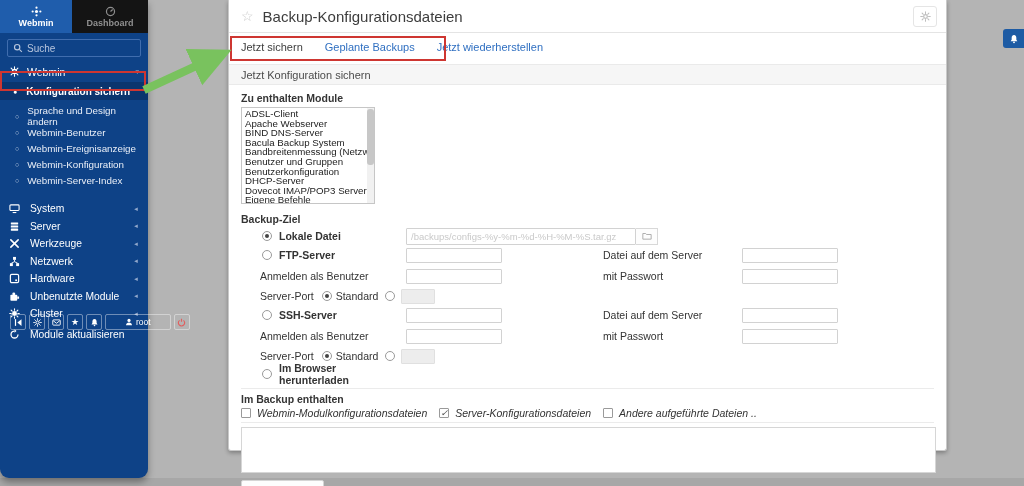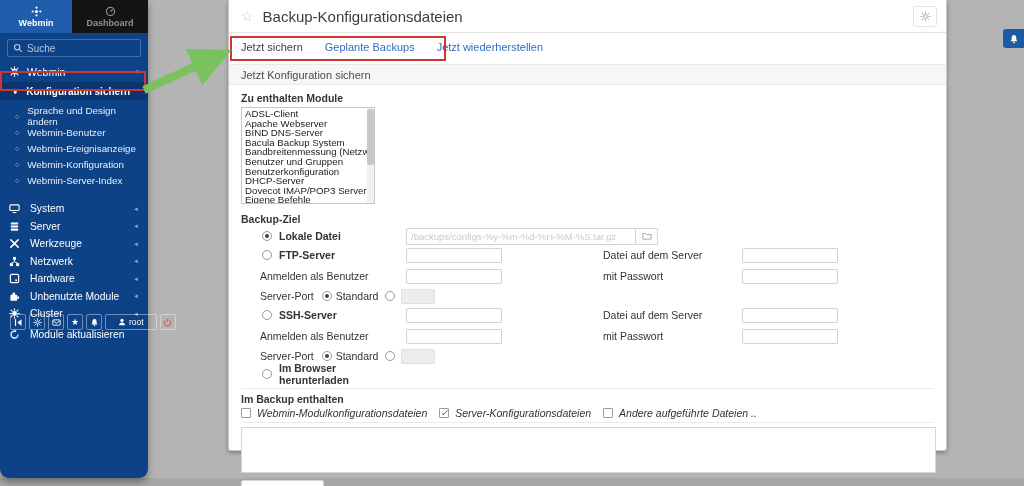--- a/index.html
+++ b/index.html
@@ -39,21 +39,21 @@
   .sub-item .o { font-size:7px; margin-right:8px; color:#bccbe2; }
   .cat { height:17.5px; padding:0 9px; font-size:10.3px; }
   .cat .ic { width:14px; margin-right:7px; display:flex; }
   .cat .caret { margin-left:auto; font-size:6px; color:#93a9cc; }
   .sb-iconrow { position:absolute; top:314px; left:10px; display:flex; gap:3px; }
   .sb-btn {
     min-width:16px; height:16px; border:1px solid rgba(255,255,255,.4); border-radius:2px;
     display:flex; align-items:center; justify-content:center; gap:3px; padding:0 2px;
     font-size:8.5px; color:#fff; cursor:pointer;
   }
-  .sb-btn.user { padding:0 12px;text-align:center; }
+  .sb-btn.user { padding:0 19px;text-align:center; }
   .red-box-sidebar { position:absolute; left:0px; top:71px; width:146px; height:20px; border:2px solid #ce3631; z-index:6; pointer-events:none; }
 
   
   .card {
     position:absolute; left:228px; top:0; width:719px; height:451px;
     background:#fff; border:1px solid #c9c9c9; border-top:none; border-radius:0 0 3px 3px;
     box-shadow:0 2px 4px rgba(0,0,0,.3);
   }
   .title-row { height:33px; display:flex; align-items:center; padding:0 12px; border-bottom:1px solid #e4e4e4; }
   .fav-star { color:#cccccc; font-size:14px; margin-right:9px; cursor:pointer; }

